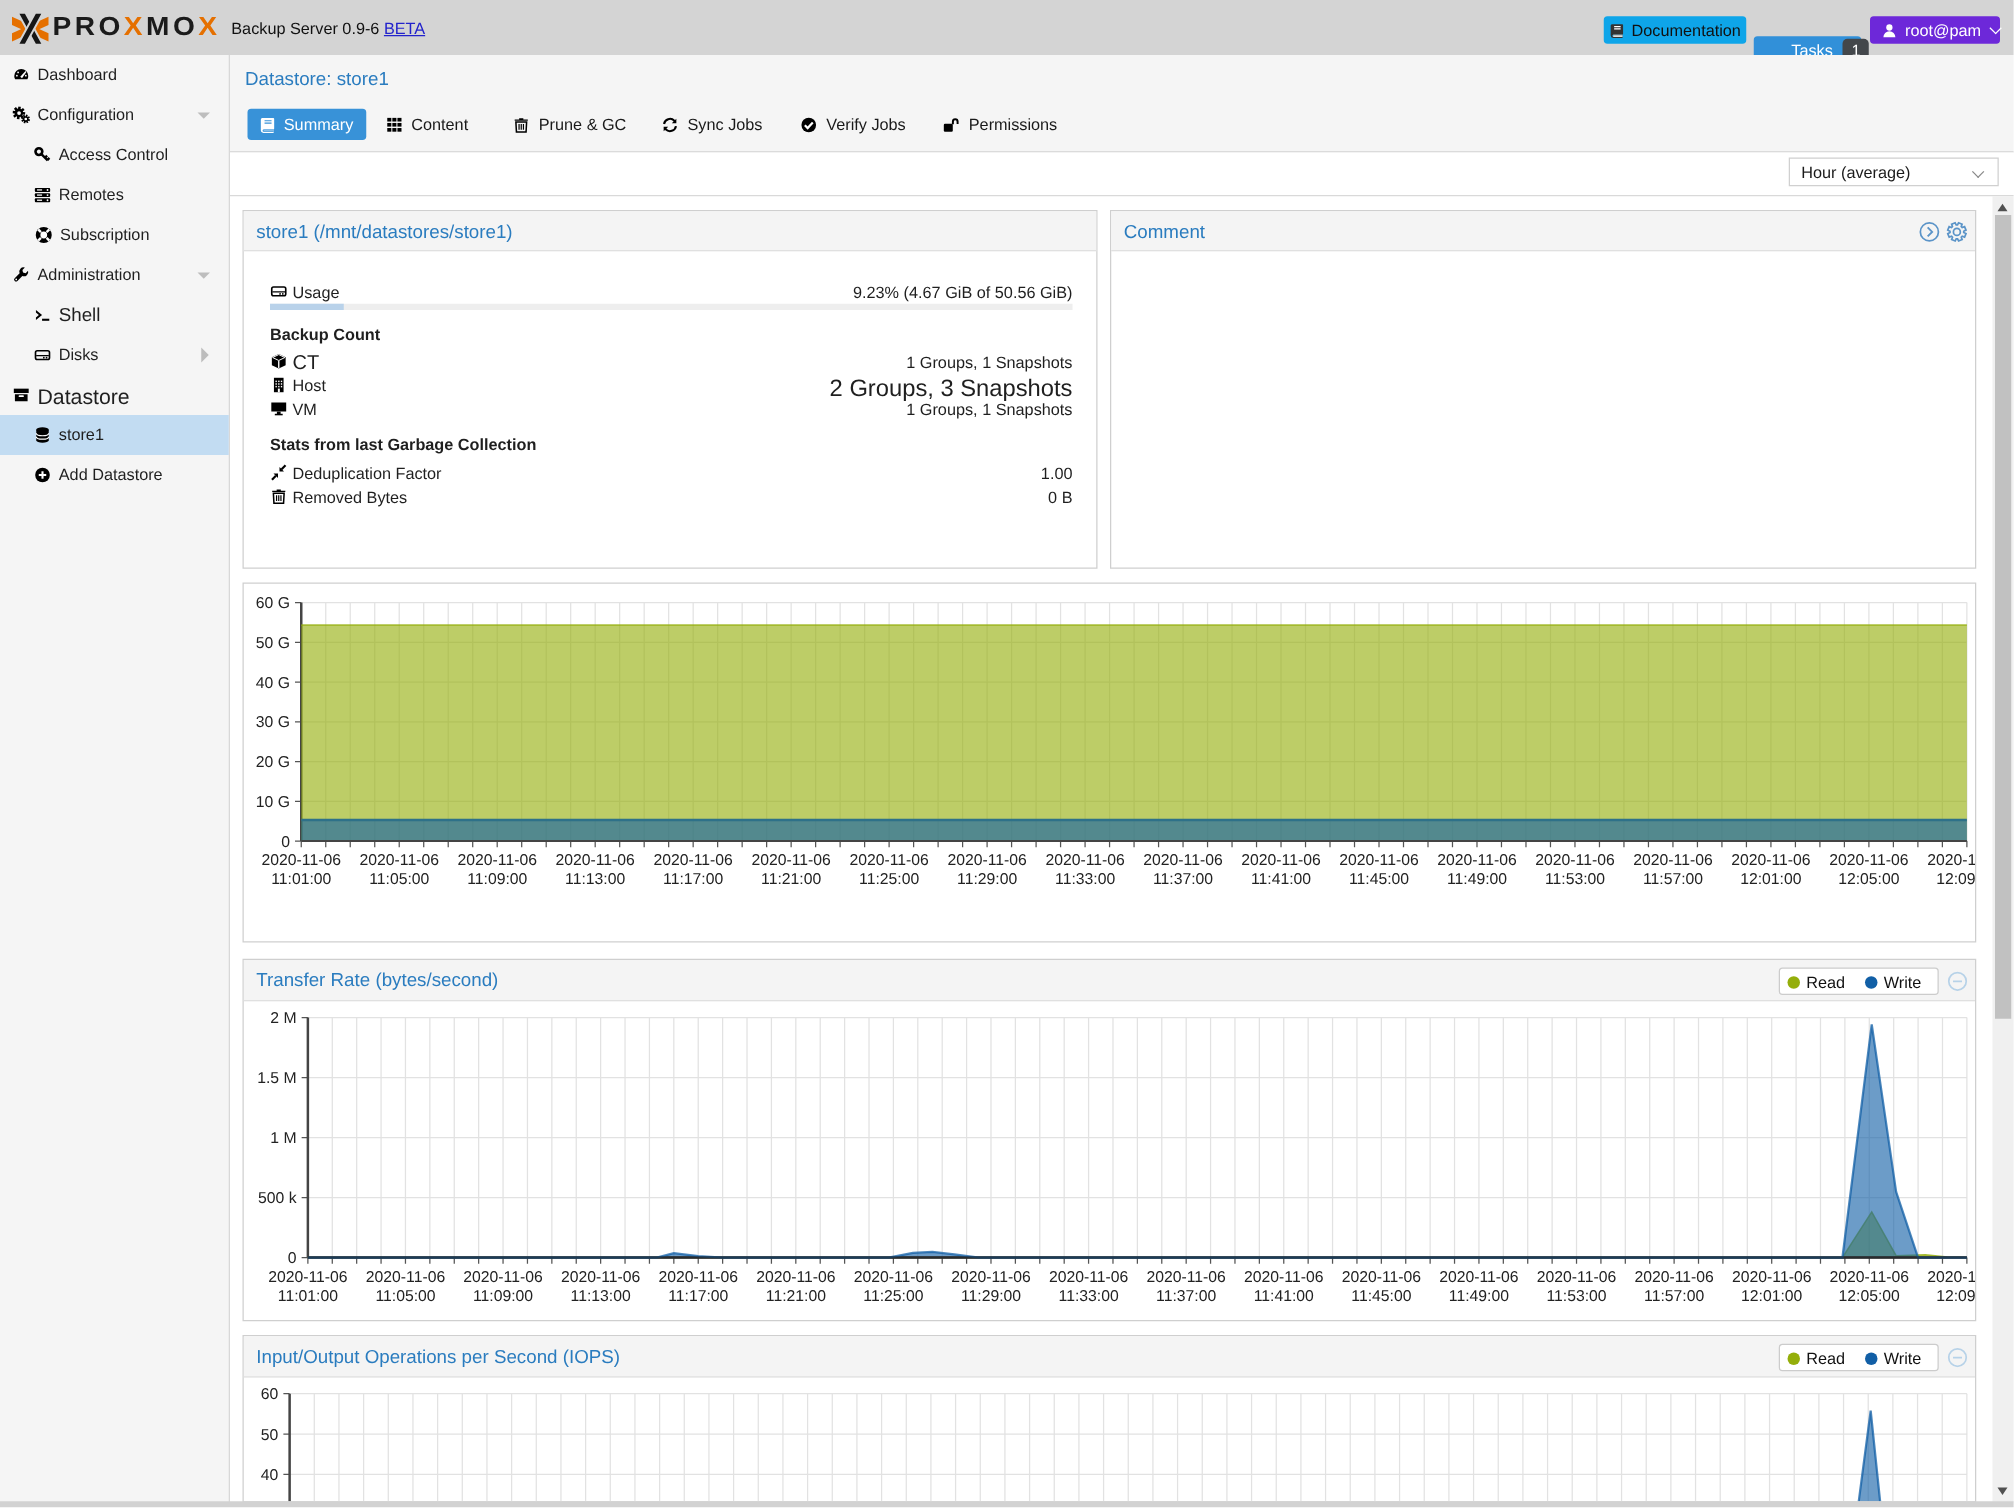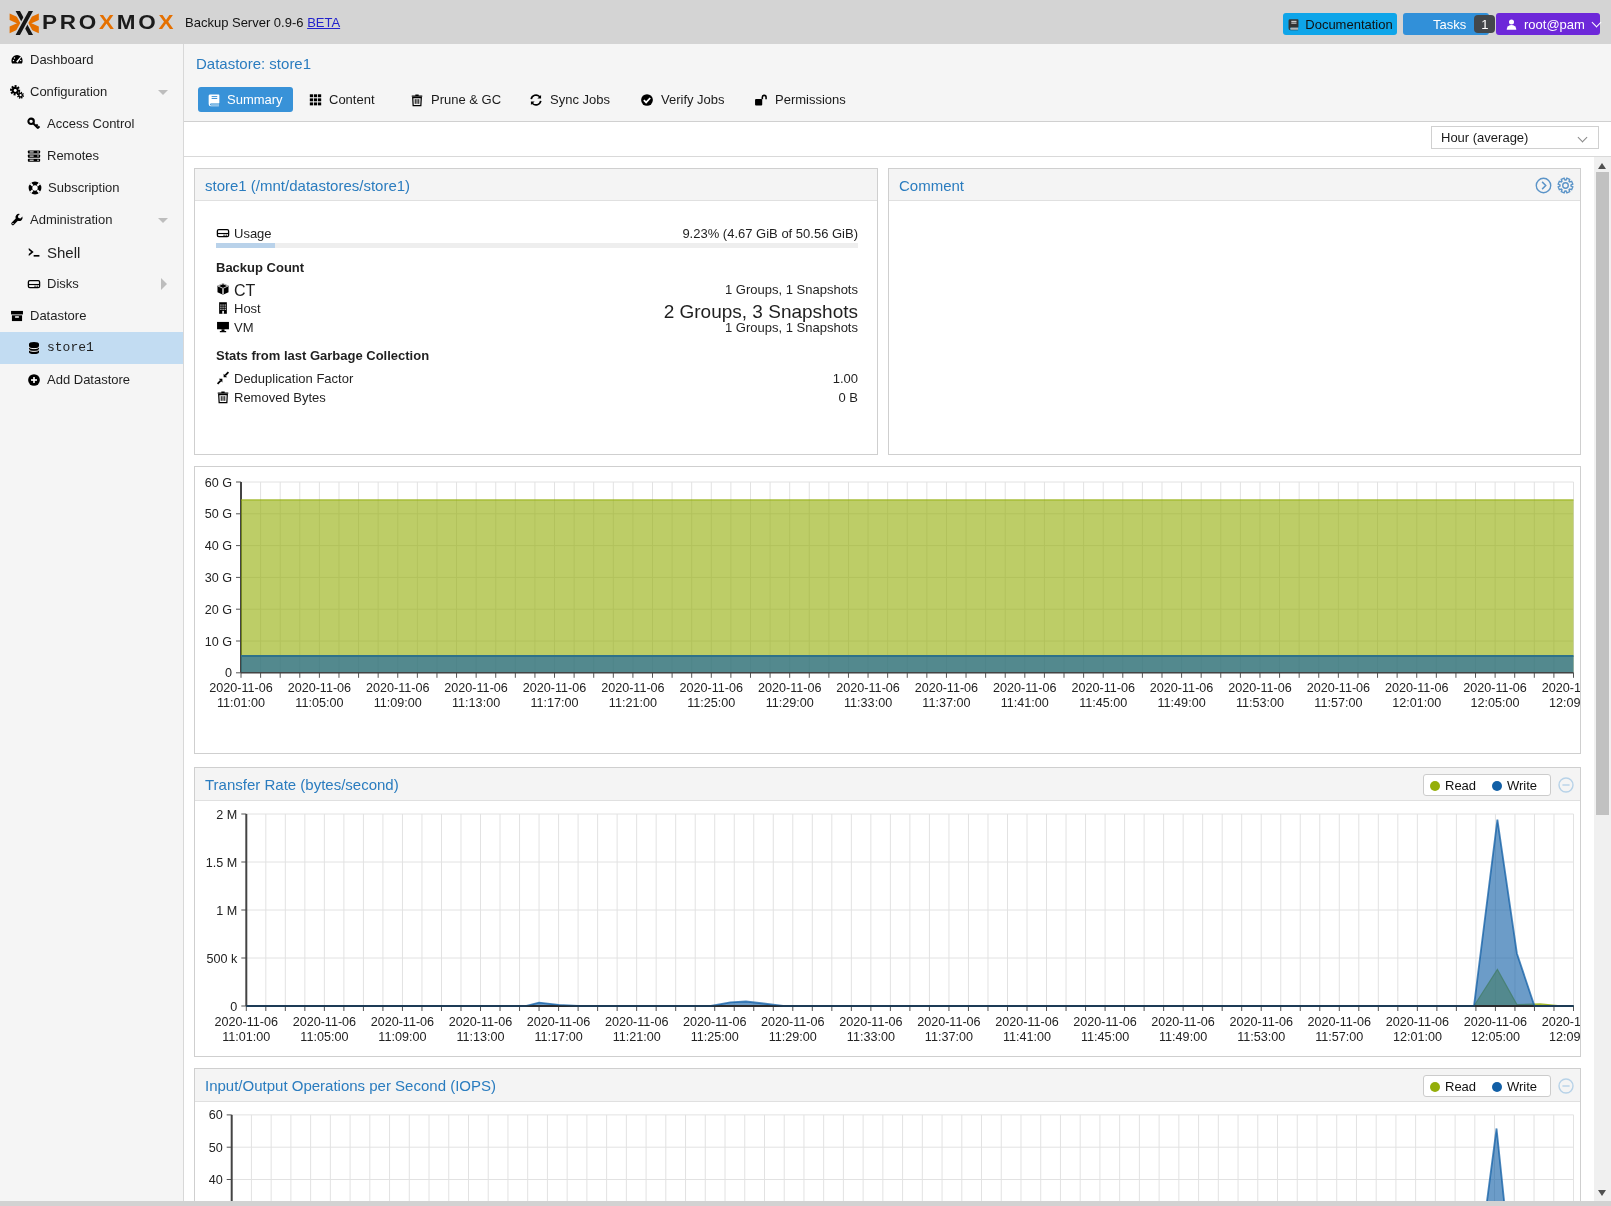--- a/index.html
+++ b/index.html
@@ -19,21 +19,21 @@
 <span class="abs" style="left:185px;top:15px;font-size:13px;color:#111">Backup Server 0.9-6 <a style="color:#2222cc;text-decoration:underline">BETA</a></span>
 <div class="abs" style="left:1283px;top:13px;width:114px;height:22px;background:#0ea5e9;border-radius:3px;display:flex;align-items:center;justify-content:center;gap:5px">
       <svg width="13" height="13" viewBox="0 0 16 16" style="">
         <path d="M3.1 1.6 H13.3 A0.8 0.8 0 0 1 14.1 2.4 V11.2 A0.8 0.8 0 0 1 13.3 12 H4.6 A1.1 1.1 0 0 0 4.6 14.2 H13.6 V15.2 H4.3 A2.6 2.6 0 0 1 1.9 12.6 V3 A1.6 1.6 0 0 1 3.1 1.6 Z" fill="#333"></path>
         <path d="M5.3 4.1 H11.7 M5.3 6.3 H11.7" stroke="#fff" stroke-width="1.1"></path>
         <path d="M4.6 12 H13.6 V14.2 H4.6 Z" fill="#333"></path>
         <path d="M4.4 12.55 H13.6 M4.4 13.7 H13.6" stroke="#fff" stroke-width="0.9"></path>
       </svg>
       <span style="font-size:13px;color:#111">Documentation</span>
     </div>
-<div class="abs" style="left:1403px;top:13px;width:86px;height:22px;background:#3190d9;border-radius:3px;display:flex;align-items:center;padding-left:24px;gap:6px">
+<div class="abs" style="left:1403px;top:29px;width:86px;height:22px;background:#3190d9;border-radius:3px;display:flex;align-items:center;padding-left:24px;gap:6px">
       <svg width="14" height="14" viewBox="0 0 16 16" style="">
         <rect x="0.8" y="1.8" width="14.4" height="12.4" rx="1.3" fill="#fff"></rect>
         <g stroke="#3190d9" stroke-width="1.2">
           <line x1="5.3" y1="5.3" x2="13" y2="5.3"></line>
           <line x1="5.3" y1="8" x2="13" y2="8"></line>
           <line x1="5.3" y1="10.7" x2="13" y2="10.7"></line>
           <line x1="3.0" y1="5.3" x2="4.0" y2="5.3"></line>
           <line x1="3.0" y1="8" x2="4.0" y2="8"></line>
           <line x1="3.0" y1="10.7" x2="4.0" y2="10.7"></line>
         </g>
@@ -129,23 +129,23 @@
         </svg></span>
       <span style="position:absolute;left:47px;top:8px;font-size:13px;color:#1f1f1f">Disks</span>
       <span style="position:absolute;right:16px;top:10px;width:0;height:0;border-top:6px solid transparent;border-bottom:6px solid transparent;border-left:6.5px solid #bdbdbd"></span>
     </div>
 <div style="position:absolute;left:0;top:256px;width:183px;height:32px;">
       <span style="position:absolute;left:10px;top:9px"><svg width="14" height="14" viewBox="0 0 16 16" style="">
           <rect x="1.2" y="2.2" width="13.6" height="4" fill="#000"></rect>
           <path d="M2.2 7.2 H13.8 V13.8 H2.2 Z" fill="#000"></path>
           <rect x="5.6" y="8.3" width="4.8" height="1.6" rx="0.8" fill="#fff"></rect>
         </svg></span>
-      <span style="position:absolute;left:30px;top:8px;font-size:13px;color:#1f1f1f">Datastore</span>
-    </div>
-<div style="position:absolute;left:0;top:288px;width:183px;height:32px;background:#c2dcf2;font-family:Liberation Mono, monospace;">
+      <span style="position:absolute;left:30px;top:8px;font-size:17px;color:#1f1f1f">Datastore</span>
+    </div>
+<div style="position:absolute;left:0;top:288px;width:183px;height:32px;background:#c2dcf2;">
       <span style="position:absolute;left:27px;top:9px"><svg width="14" height="14" viewBox="0 0 16 16" style="">
           <ellipse cx="8" cy="3.3" rx="5.7" ry="2.3" fill="#000"></ellipse>
           <path d="M2.3 3.3 V12.7 A5.7 2.3 0 0 0 13.7 12.7 V3.3 Z" fill="#000"></path>
           <path d="M2.3 6.4 A5.7 2.3 0 0 0 13.7 6.4 M2.3 9.55 A5.7 2.3 0 0 0 13.7 9.55" fill="none" stroke="#fff" stroke-width="1.1"></path>
         </svg></span>
       <span style="position:absolute;left:47px;top:8px;font-size:13px;color:#1f1f1f">store1</span>
     </div>
 <div style="position:absolute;left:0;top:320px;width:183px;height:32px;">
       <span style="position:absolute;left:27px;top:9px"><svg width="14" height="14" viewBox="0 0 16 16" style="">
           <circle cx="8" cy="8" r="6.7" fill="#000"></circle>

